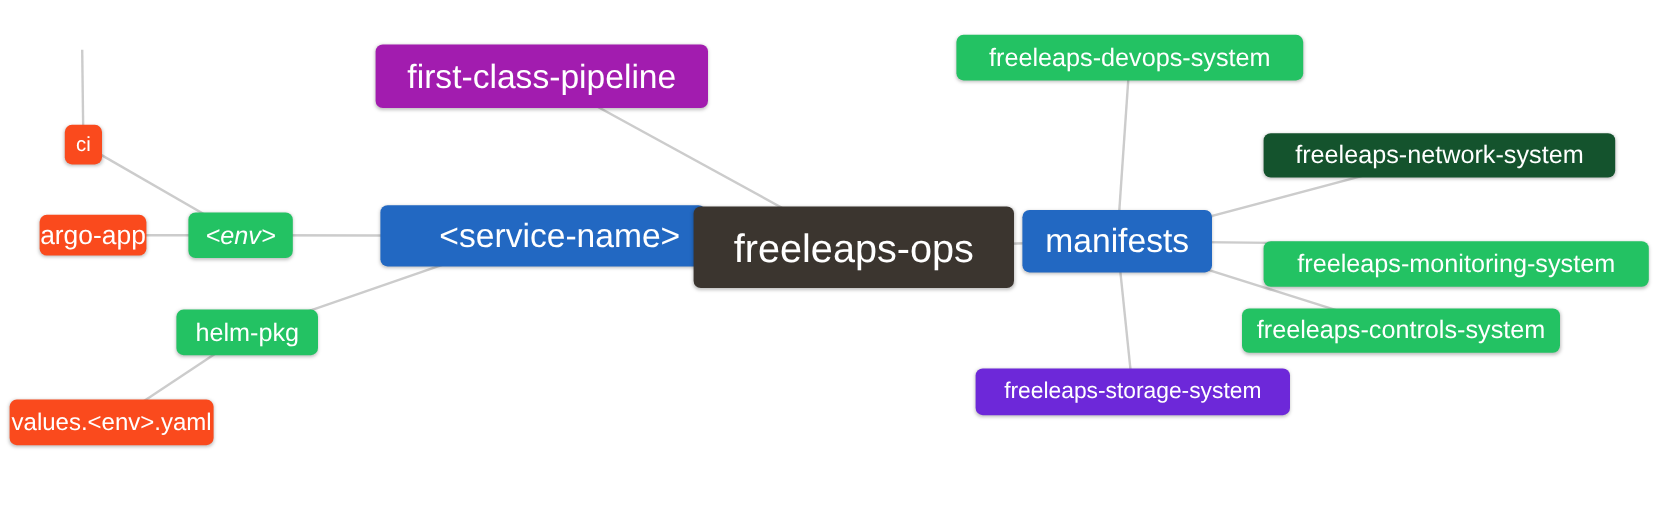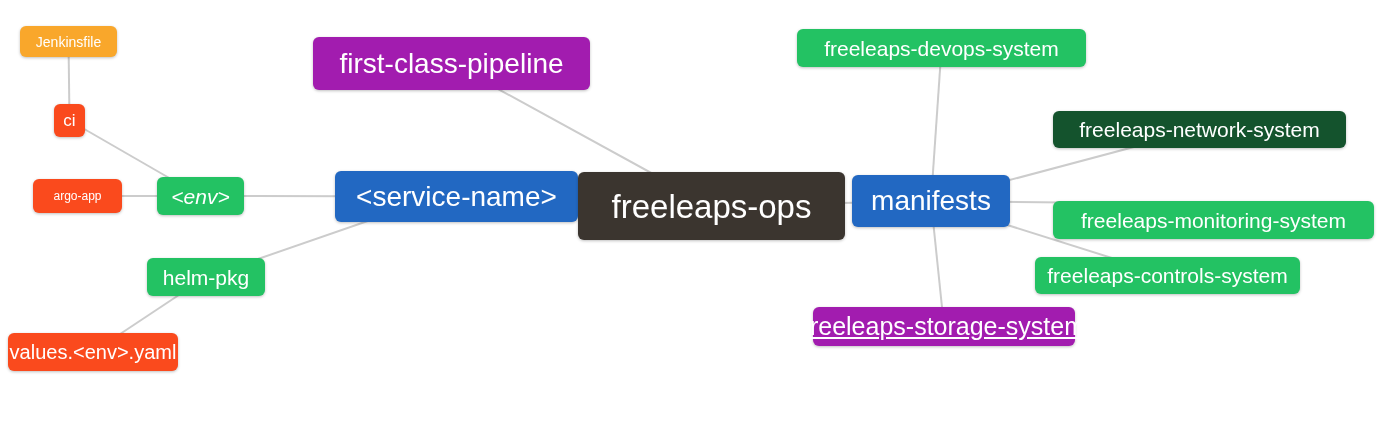--- a/index.html
+++ b/index.html
@@ -51,28 +51,27 @@
       <line x1="93" y1="352" x2="206" y2="277" stroke="#cccccc" stroke-width="2"></line>
       <line x1="451.5" y1="63.5" x2="711.5" y2="206" stroke="#cccccc" stroke-width="2"></line>
       <line x1="438.5" y1="196.5" x2="711.5" y2="206" stroke="#cccccc" stroke-width="2"></line>
       <line x1="711.5" y1="206" x2="931" y2="201" stroke="#cccccc" stroke-width="2"></line>
       <line x1="931" y1="201" x2="941.5" y2="48" stroke="#cccccc" stroke-width="2"></line>
       <line x1="931" y1="201" x2="1199.5" y2="129.5" stroke="#cccccc" stroke-width="2"></line>
       <line x1="931" y1="201" x2="1213.5" y2="204" stroke="#cccccc" stroke-width="2"></line>
       <line x1="931" y1="201" x2="1167.5" y2="275.5" stroke="#cccccc" stroke-width="2"></line>
       <line x1="931" y1="201" x2="944" y2="326.5" stroke="#cccccc" stroke-width="2"></line>
     </svg>
-<div class="node" style="left: 20px; top: 26px; width: 97px; height: 31px; font-size: 14px; background: rgb(249, 167, 43);">Jenkinsfile</div>
     <div class="node" style="left: 54px; top: 104px; width: 31px; height: 33px; font-size: 17px; background: rgb(250, 74, 29);">ci</div>
-    <div class="node" style="left: 33px; top: 179px; width: 89px; height: 34px; font-size: 12px; background: rgb(250, 74, 29);">argo-app</div>
+    <div class="node" style="left: 33px; top: 179px; width: 89px; height: 34px; font-size: 22px; background: rgb(250, 74, 29);">argo-app</div>
     <div class="node" style="left: 157px; top: 177px; width: 87px; height: 38px; font-size: 21px; background: rgb(35, 194, 99); font-style: italic;">&lt;env&gt;</div>
     <div class="node" style="left: 147px; top: 258px; width: 118px; height: 38px; font-size: 21px; background: rgb(35, 194, 99);">helm-pkg</div>
     <div class="node" style="left: 8px; top: 333px; width: 170px; height: 38px; font-size: 20px; background: rgb(250, 74, 29);">values.&lt;env&gt;.yaml</div>
     <div class="node" style="left: 313px; top: 37px; width: 277px; height: 53px; font-size: 28px; background: #a21caf;">first-class-pipeline</div>
-    <div class="node" style="left: 335px; top: 171px; width: 243px; height: 51px; font-size: 28px; background: rgb(34, 104, 194);">&lt;service-name&gt;</div>
+    <div class="node" style="left: 317px; top: 171px; width: 243px; height: 51px; font-size: 28px; background: rgb(34, 104, 194); padding-left: 28px;">&lt;service-name&gt;</div>
     <div class="node" style="left: 578px; top: 172px; width: 267px; height: 68px; font-size: 33px; background: rgb(59, 53, 47);">freeleaps-ops</div>
     <div class="node" style="left: 852px; top: 175px; width: 158px; height: 52px; font-size: 28px; background: rgb(34, 104, 194);">manifests</div>
     <div class="node" style="left: 797px; top: 29px; width: 289px; height: 38px; font-size: 21px; background: rgb(35, 194, 99);">freeleaps-devops-system</div>
     <div class="node" style="left: 1053px; top: 111px; width: 293px; height: 37px; font-size: 21px; background: #14532d;">freeleaps-network-system</div>
     <div class="node" style="left: 1053px; top: 185px; width: 321px; height: 38px; font-size: 21px; background: rgb(35, 194, 99); margin-top: 16px;">freeleaps-monitoring-system</div>
     <div class="node" style="left: 1035px; top: 257px; width: 265px; height: 37px; font-size: 21px; background: rgb(35, 194, 99);">freeleaps-controls-system</div>
-    <div class="node" style="left: 813px; top: 307px; width: 262px; height: 39px; font-size: 25px; background: #a21caf; text-decoration: underline;">freeleaps-storage-system</div>
+    <div class="node" style="left: 813px; top: 307px; width: 262px; height: 39px; font-size: 19px; background: #6d28d9;">freeleaps-storage-system</div>
   </div>
 
 </body></html>

